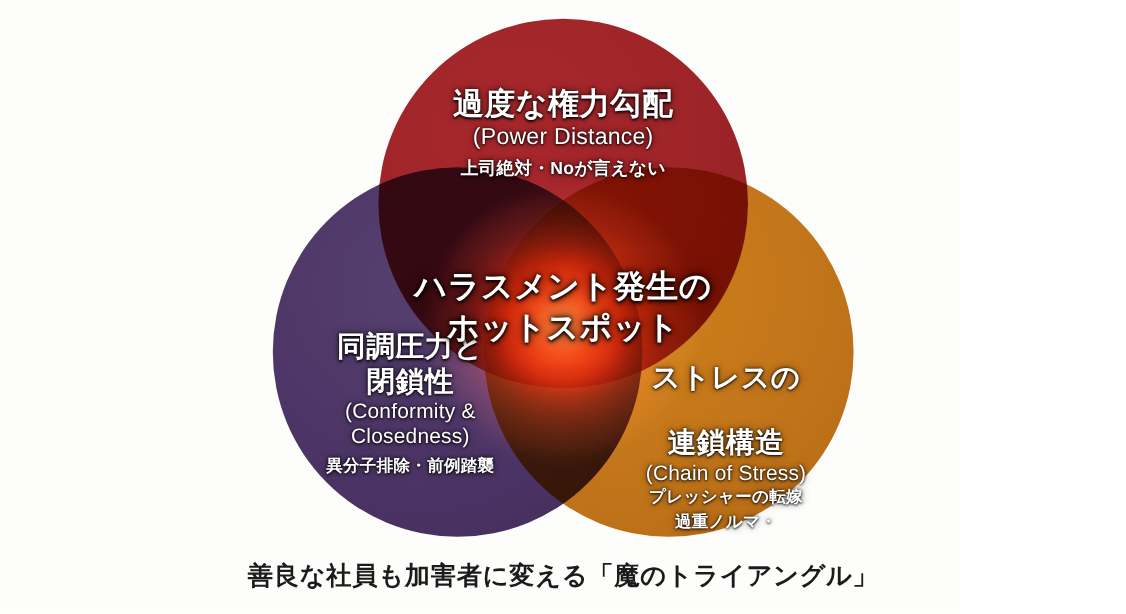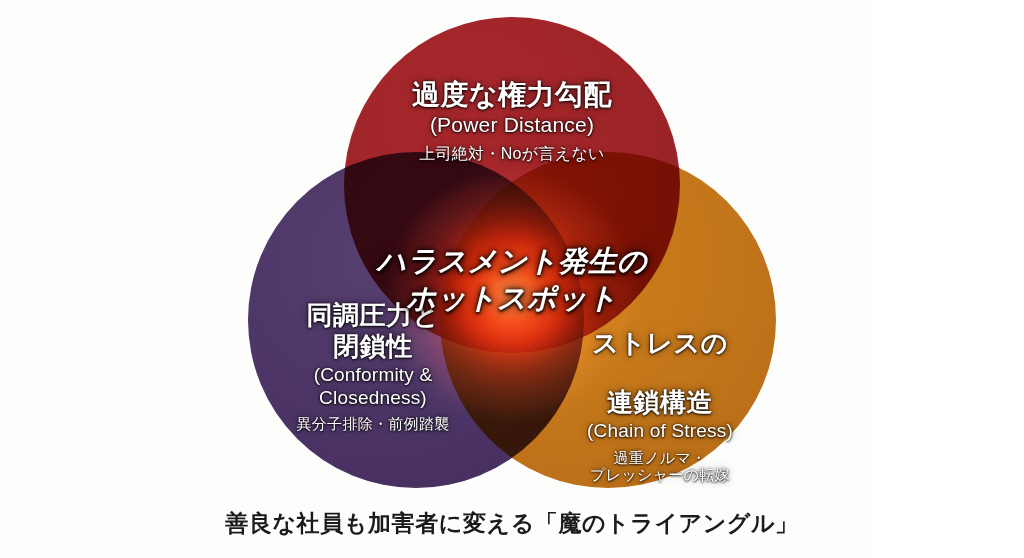--- a/index.html
+++ b/index.html
@@ -106,21 +106,21 @@
     letter-spacing: 0.5px;
   }
   .lbl-en {
     font-size: 21px;
     font-weight: 500;
     margin-top: 2px;
     letter-spacing: 0.2px;
   }
   .lbl-sub {
     font-size: 16px;
-    font-weight: 400;
+    font-weight: 700;
     margin-top: 7px;
     letter-spacing: 0.3px;
   }
 
   
   #label-power-distance {
     left: 352px; top: 78px;
     width: 320px;
   }
   
@@ -153,21 +153,20 @@
     line-height: 1.28;
     letter-spacing: 0.5px;
     text-shadow:
       0 0 4px rgba(0,0,0,0.95),
       0 0 9px rgba(0,0,0,0.8),
       0 2px 3px rgba(0,0,0,0.85),
       0 0 16px rgba(60,10,0,0.6);
     pointer-events: none;
     user-select: none;
     z-index: 5;
-    font-style: italic;
   }
   #label-hotspot .hs-line { display: block; }
 
   
   #caption {
     position: absolute;
     left: 0; top: 508px;
     width: 1024px;
     text-align: center;
     font-size: 23px;
@@ -202,22 +201,22 @@
     <div class="lbl-jp-main">閉鎖性</div>
     <div class="lbl-en">(Conformity &amp;</div>
     <div class="lbl-en" style="margin-top:0">Closedness)</div>
     <div class="lbl-sub">異分子排除・前例踏襲</div>
   </div>
 
   <div class="label-block" id="label-chain-stress">
     <div class="lbl-jp-main">ストレスの</div>
     <div class="lbl-jp-main">連鎖構造</div>
     <div class="lbl-en">(Chain of Stress)</div>
+    <div class="lbl-sub" style="margin-top:0">プレッシャーの転嫁</div>
     <div class="lbl-sub">過重ノルマ・</div>
-    <div class="lbl-sub" style="margin-top:0">プレッシャーの転嫁</div>
   </div>
 
   <div id="label-hotspot">
     <span class="hs-line">ハラスメント発生の</span>
     <span class="hs-line">ホットスポット</span>
   </div>
 
   <div id="caption">善良な社員も加害者に変える「魔のトライアングル」</div>
 
 </div>

